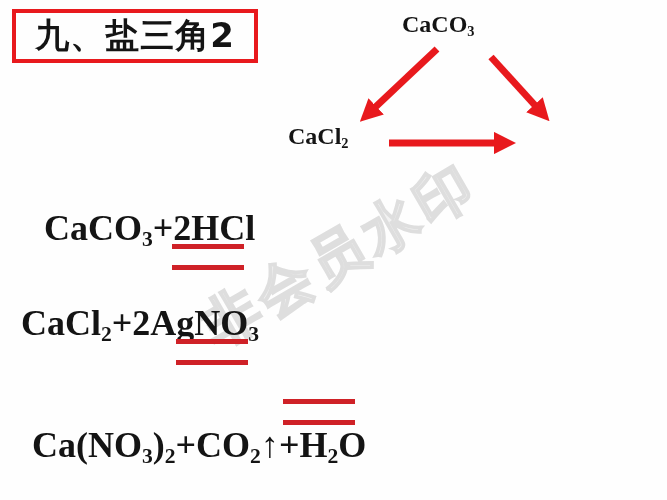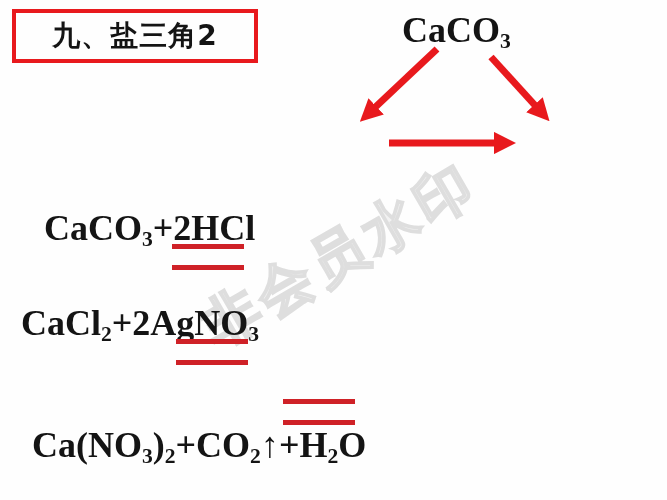--- a/index.html
+++ b/index.html
@@ -41,31 +41,31 @@
     border: 4px solid var(--red, #e8191d);
     display: flex;
     align-items: center;
     justify-content: center;
     background: transparent;
     z-index: 2;
   }
   .title-text {
     font-family: "DejaVu Sans", "Liberation Sans", sans-serif;
     font-weight: bold;
-    font-size: 28px;
+    font-size: 34px;
     color: var(--text, #141414);
     letter-spacing: 1px;
     white-space: nowrap;
   }
 
   
   .node {
     position: absolute;
     font-weight: bold;
-    font-size: 36px;
+    font-size: 24px;
     line-height: 1;
     color: var(--text, #141414);
     z-index: 2;
     white-space: nowrap;
   }
   .node-top   { left: 402px; top: 12px; }
   .node-left  { left: 288px; top: 124px; }
   .node-right { left: 518px; top: 125px; }
 
   sub {
@@ -129,20 +129,21 @@
     <line x1="437" y1="49" x2="368" y2="114" stroke="currentColor" stroke-width="7" marker-end="url(#ah)"></line>
     <line x1="491" y1="57" x2="542" y2="113" stroke="currentColor" stroke-width="7" marker-end="url(#ah)"></line>
     <line x1="389" y1="143" x2="505" y2="143" stroke="currentColor" stroke-width="7" marker-end="url(#ah)"></line>
   </svg>
 
   <div class="title-box">
     <span class="title-text">九、盐三角2</span>
   </div>
 
   <div class="node node-top">CaCO<sub>3</sub></div>
+  <div class="node node-left">CaCl<sub>2</sub></div>
 
   <div class="eq-row eq-row-1">
     <span class="eq-text">CaCO<sub>3</sub>+2HCl</span>
     <span class="eq-sign"></span>
   </div>
 
   <div class="eq-row eq-row-2">
     <span class="eq-text">CaCl<sub>2</sub>+2AgNO<sub>3</sub></span>
     <span class="eq-sign"></span>
   </div>

